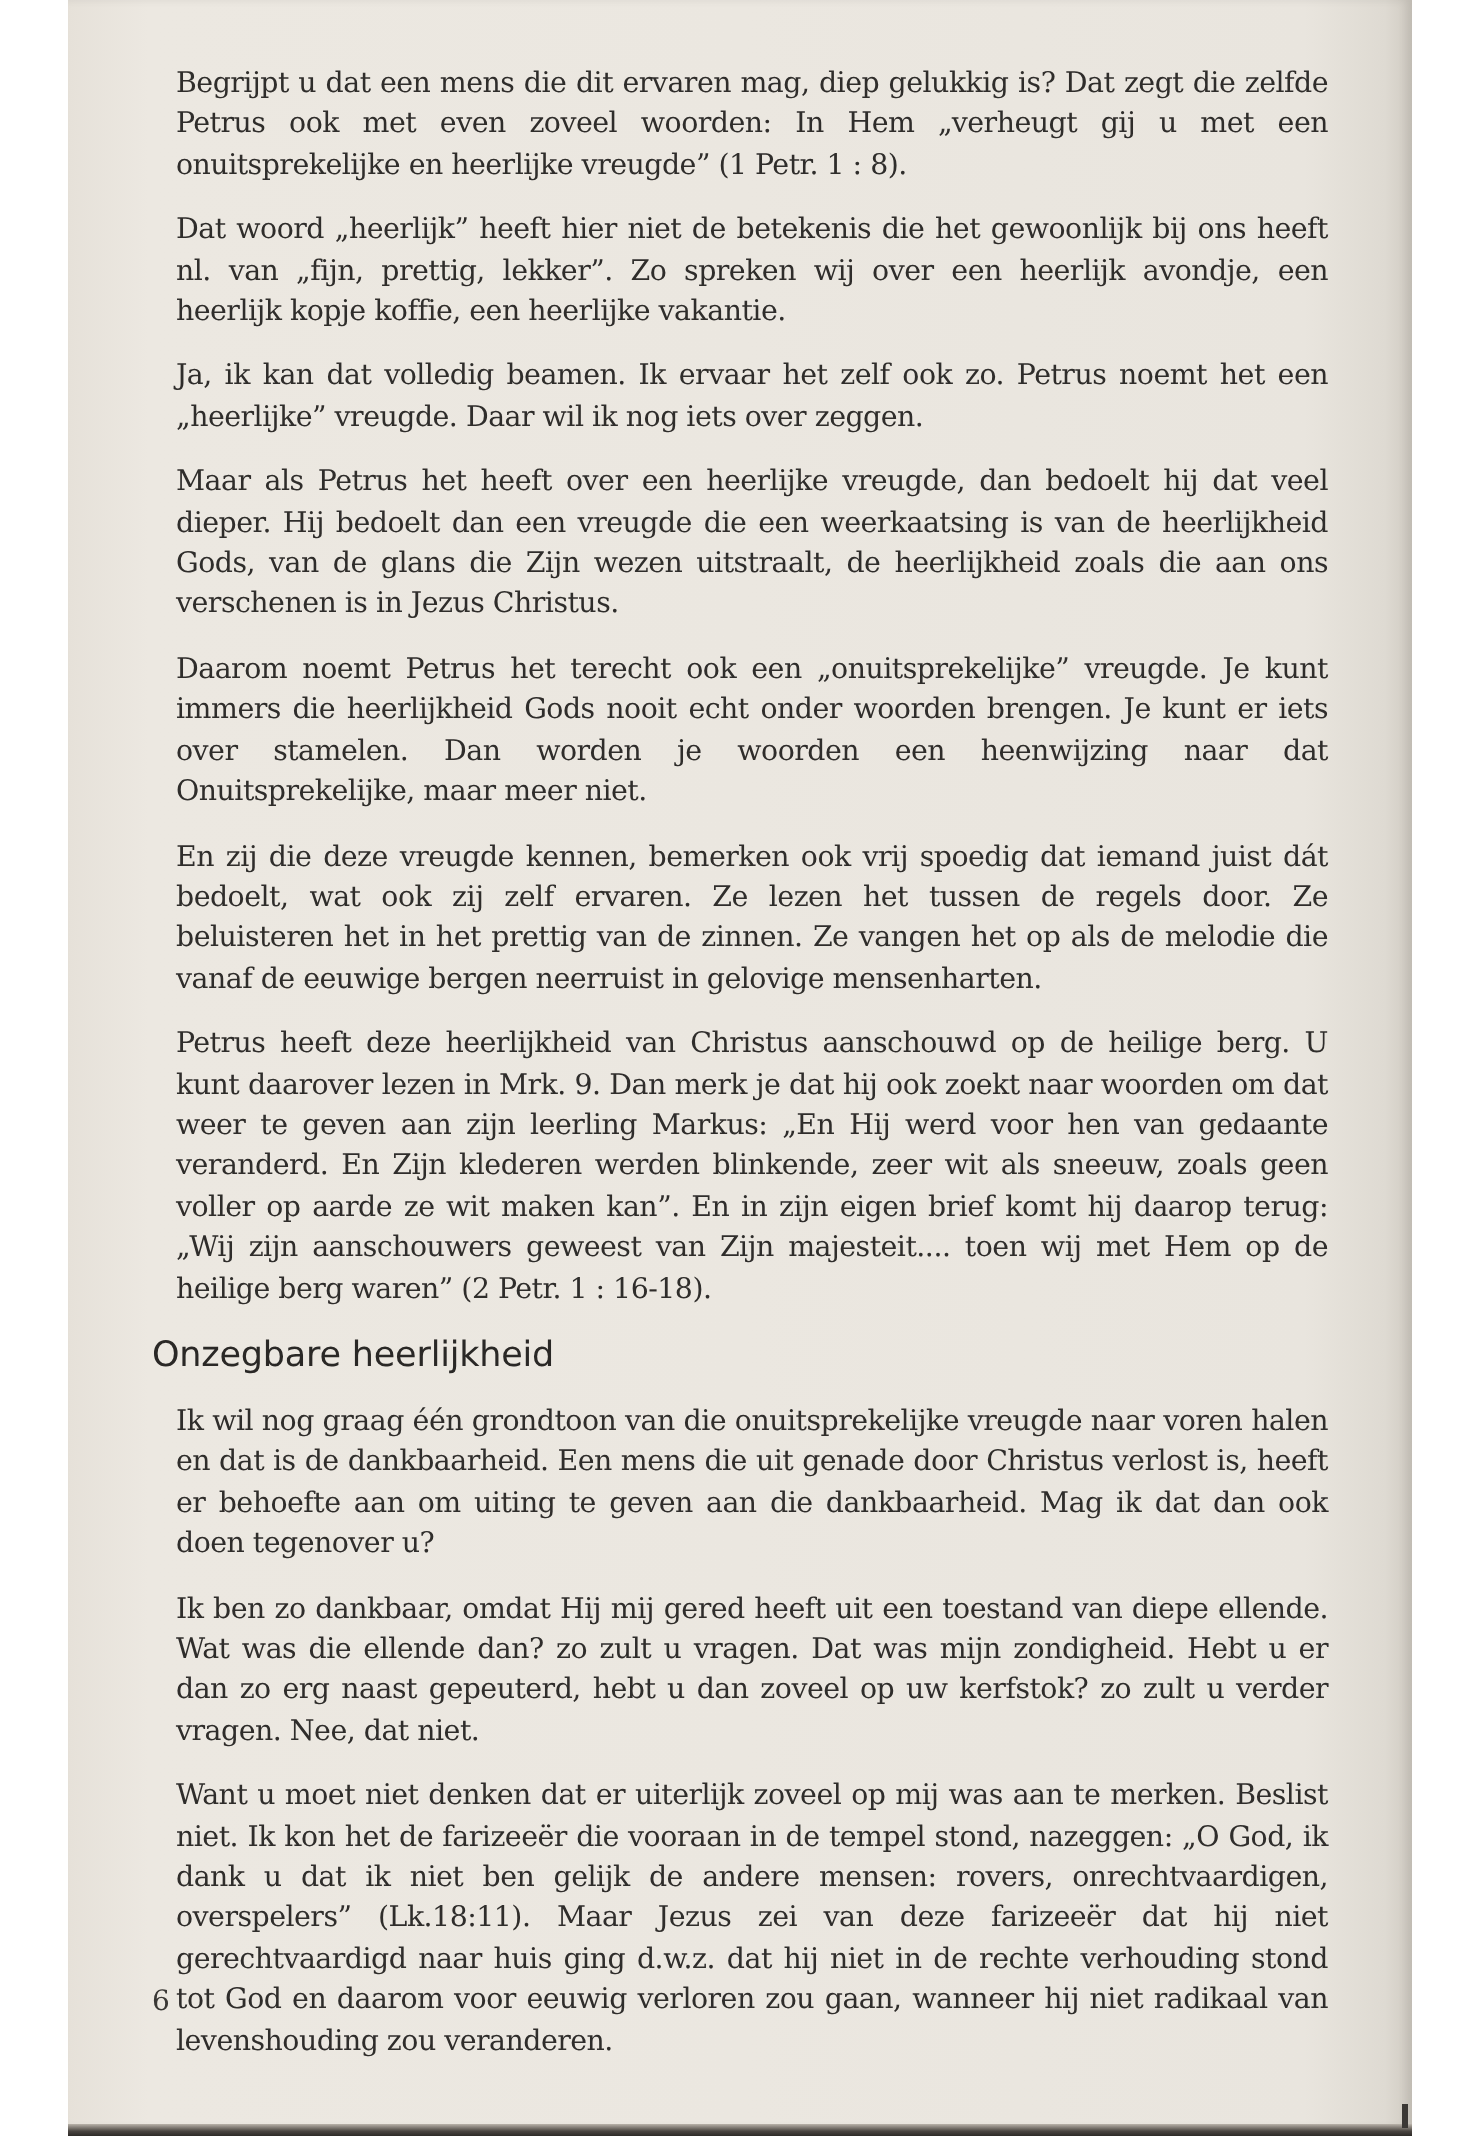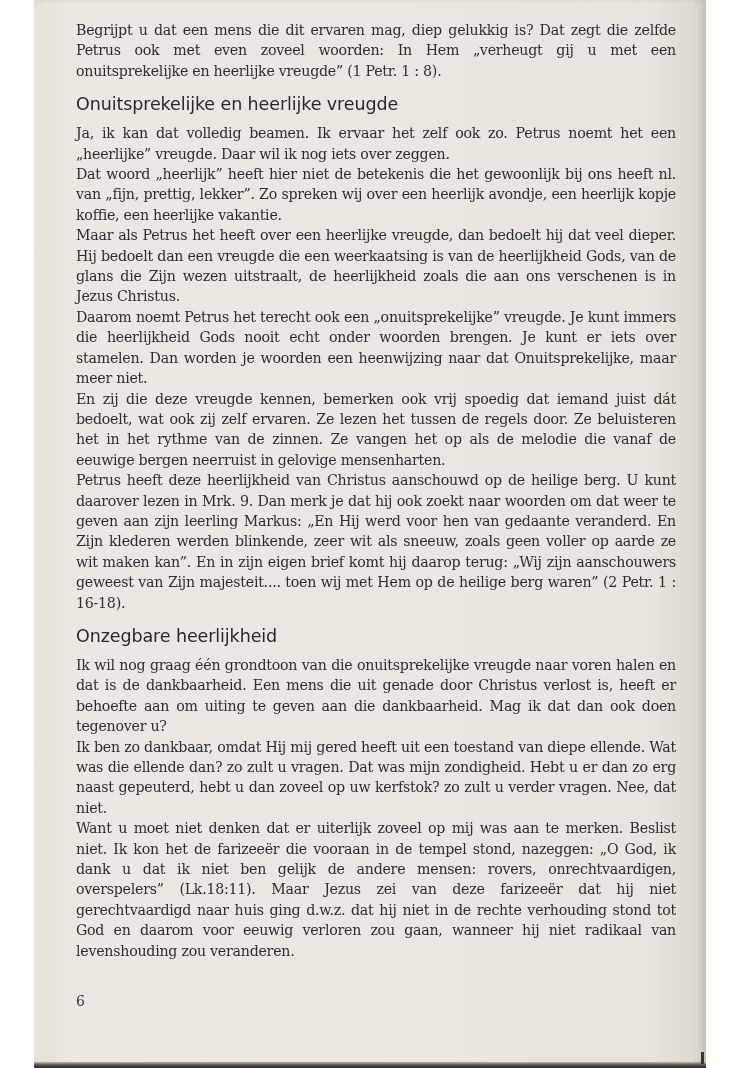--- a/index.html
+++ b/index.html
@@ -43,21 +43,21 @@
     left: 76px;
     top: 20px;
     width: 600px;
     color: #2f2d2b;
     font-family: "DejaVu Serif", serif;
     font-size: 14.2px;
     line-height: 20.4px;
     letter-spacing: -0.25px;
   }
   .para {
-    margin: 0;
+    margin: 12px;
     text-align: justify;
     text-align-last: left;
   }
   .heading {
     font-family: "DejaVu Sans", sans-serif;
     font-size: 17.5px;
     font-weight: normal;
     color: #2a2826;
     margin: 12px 0 8px 0;
     letter-spacing: -0.1px;
@@ -76,26 +76,25 @@
 <body>
 
 <div class="page"></div>
 <div class="page-bottom-edge"></div>
 <div class="right-edge-mark"></div>
 
 <div class="content">
   <p class="para">Begrijpt u dat een mens die dit ervaren mag, diep gelukkig is? Dat zegt die zelfde Petrus ook met even zoveel woorden: In Hem „verheugt gij u met een onuitsprekelijke en heerlijke vreugde” (1 Petr. 1 : 8).</p>
 
   <div>
-    <h2 class="heading">Onuitsprekelijke en heerlijke vreugde</h2>
+    <p class="para">Dat woord „heerlijk” heeft hier niet de betekenis die het gewoonlijk bij ons heeft nl. van „fijn, prettig, lekker”. Zo spreken wij over een heerlijk avondje, een heerlijk kopje koffie, een heerlijke vakantie.</p>
     <p class="para">Ja, ik kan dat volledig beamen. Ik ervaar het zelf ook zo. Petrus noemt het een „heerlijke” vreugde. Daar wil ik nog iets over zeggen.</p>
-    <p class="para">Dat woord „heerlijk” heeft hier niet de betekenis die het gewoonlijk bij ons heeft nl. van „fijn, prettig, lekker”. Zo spreken wij over een heerlijk avondje, een heerlijk kopje koffie, een heerlijke vakantie.</p>
     <p class="para">Maar als Petrus het heeft over een heerlijke vreugde, dan bedoelt hij dat veel dieper. Hij bedoelt dan een vreugde die een weerkaatsing is van de heerlijkheid Gods, van de glans die Zijn wezen uitstraalt, de heerlijkheid zoals die aan ons verschenen is in Jezus Christus.</p>
     <p class="para">Daarom noemt Petrus het terecht ook een „onuitsprekelijke” vreugde. Je kunt immers die heerlijkheid Gods nooit echt onder woorden brengen. Je kunt er iets over stamelen. Dan worden je woorden een heenwijzing naar dat Onuitsprekelijke, maar meer niet.</p>
-    <p class="para">En zij die deze vreugde kennen, bemerken ook vrij spoedig dat iemand juist dát bedoelt, wat ook zij zelf ervaren. Ze lezen het tussen de regels door. Ze beluisteren het in het rythme van de zinnen. Ze vangen het op als de melodie die vanaf de eeuwige bergen neerruist in gelovige mensenharten.</p>
+    <p class="para">En zij die deze vreugde kennen, bemerken ook vrij spoedig dat iemand juist dát bedoelt, wat ook zij zelf ervaren. Ze lezen het tussen de regels door. Ze beluisteren het in het prettig van de zinnen. Ze vangen het op als de melodie die vanaf de eeuwige bergen neerruist in gelovige mensenharten.</p>
     <p class="para">Petrus heeft deze heerlijkheid van Christus aanschouwd op de heilige berg. U kunt daarover lezen in Mrk. 9. Dan merk je dat hij ook zoekt naar woorden om dat weer te geven aan zijn leerling Markus: „En Hij werd voor hen van gedaante veranderd. En Zijn klederen werden blinkende, zeer wit als sneeuw, zoals geen voller op aarde ze wit maken kan”. En in zijn eigen brief komt hij daarop terug: „Wij zijn aanschouwers geweest van Zijn majesteit.... toen wij met Hem op de heilige berg waren” (2 Petr. 1 : 16-18).</p>
   </div>
 
   <div>
     <h2 class="heading">Onzegbare heerlijkheid</h2>
     <p class="para">Ik wil nog graag één grondtoon van die onuitsprekelijke vreugde naar voren halen en dat is de dankbaarheid. Een mens die uit genade door Christus verlost is, heeft er behoefte aan om uiting te geven aan die dankbaarheid. Mag ik dat dan ook doen tegenover u?</p>
     <p class="para">Ik ben zo dankbaar, omdat Hij mij gered heeft uit een toestand van diepe ellende. Wat was die ellende dan? zo zult u vragen. Dat was mijn zondigheid. Hebt u er dan zo erg naast gepeuterd, hebt u dan zoveel op uw kerfstok? zo zult u verder vragen. Nee, dat niet.</p>
     <p class="para">Want u moet niet denken dat er uiterlijk zoveel op mij was aan te merken. Beslist niet. Ik kon het de farizeeër die vooraan in de tempel stond, nazeggen: „O God, ik dank u dat ik niet ben gelijk de andere mensen: rovers, onrechtvaardigen, overspelers” (Lk.18:11). Maar Jezus zei van deze farizeeër dat hij niet gerechtvaardigd naar huis ging d.w.z. dat hij niet in de rechte verhouding stond tot God en daarom voor eeuwig verloren zou gaan, wanneer hij niet radikaal van levenshouding zou veranderen.</p>
   </div>
 </div>

